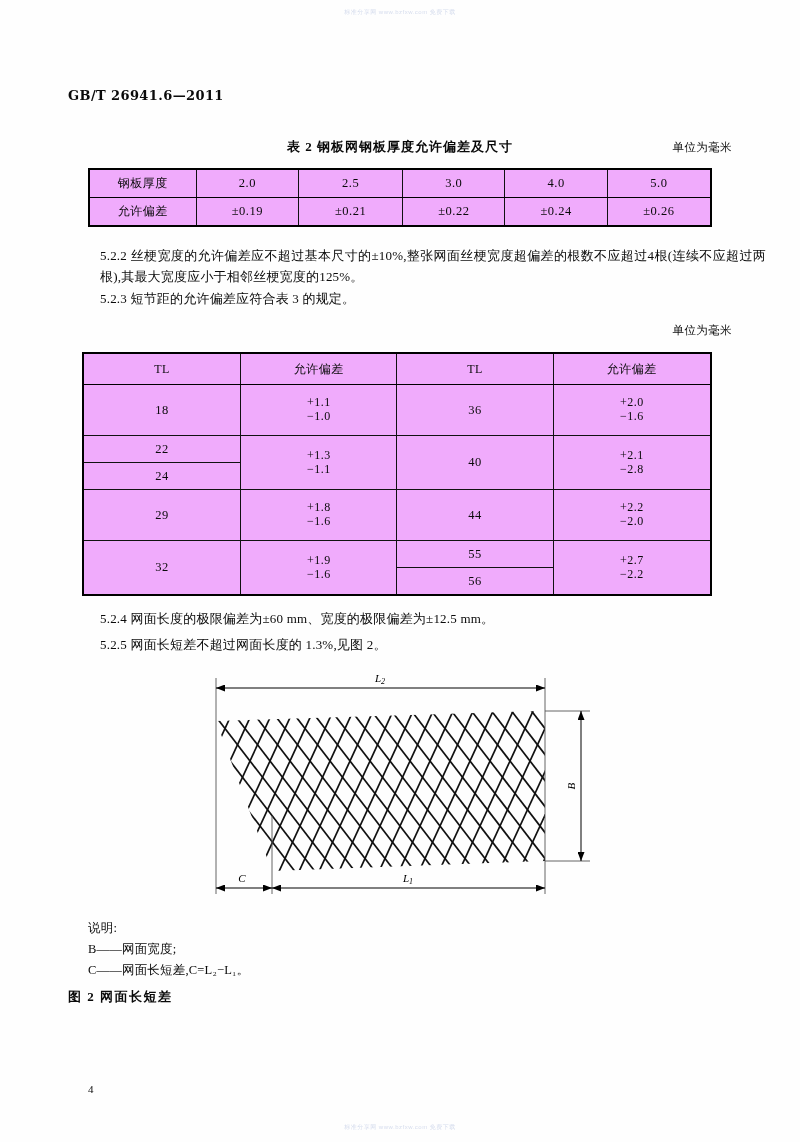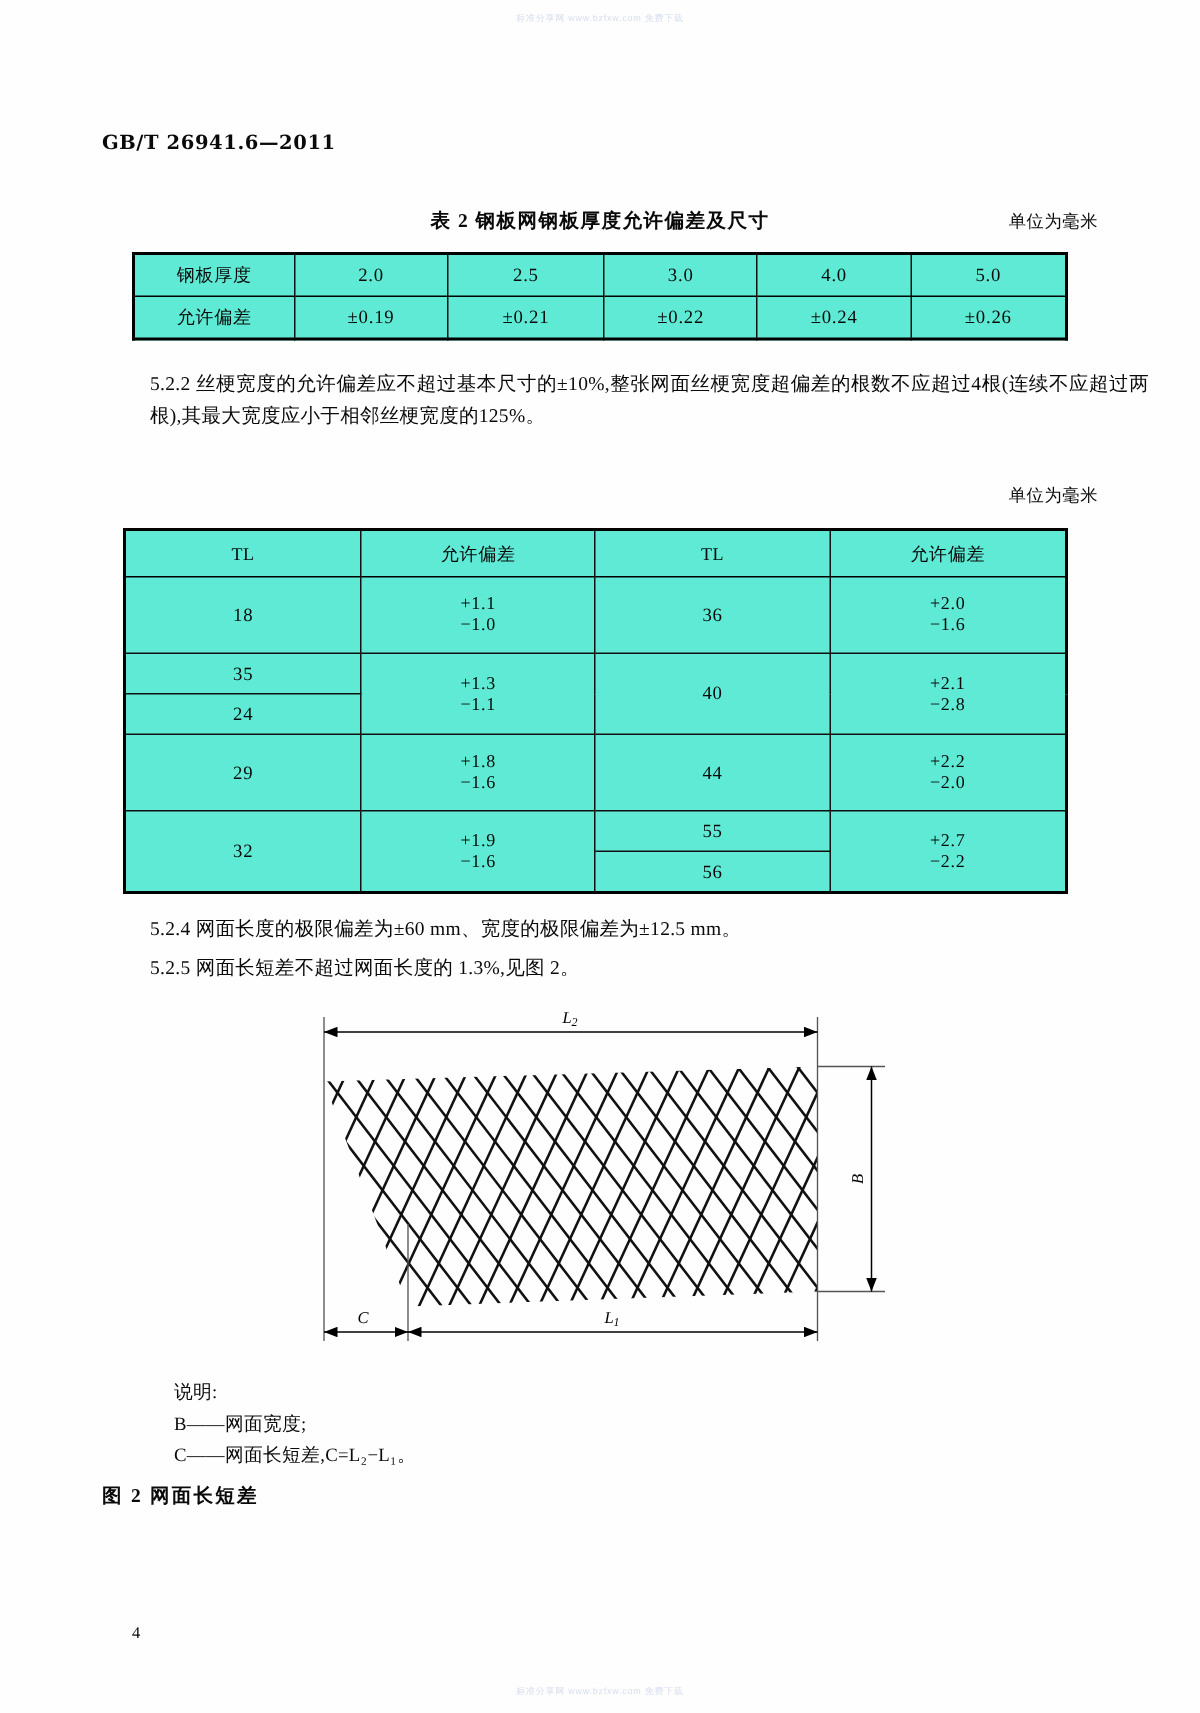--- a/index.html
+++ b/index.html
@@ -65,21 +65,21 @@
     font-size: 11.5px;
     font-weight: normal;
     letter-spacing: .4px;
   }
 
   
   table.doc-tbl {
     position: absolute;
     border-collapse: collapse;
     font-size: 12px;
-    background: #5eead4;
+    background: #f0abfc;
     padding-left: 36px;
   }
   table.doc-tbl td,
   table.doc-tbl th {
     border: 1px solid #111;
     text-align: center;
     vertical-align: middle;
     font-weight: normal;
     padding: 0;
     letter-spacing: .5px;
@@ -130,21 +130,21 @@
     left: 68px;
     top: 988px;
     width: 664px;
     text-align: left;
     font-size: 13px;
     font-weight: bold;
     letter-spacing: 1.5px;
   }
   .legend {
     position: absolute;
-    left: 116px;
+    left: 88px;
     font-size: 12.5px;
     line-height: 21px;
     letter-spacing: .2px;
   }
 
   
   .page-no {
     position: absolute;
     left: 88px;
     top: 1083px;
@@ -180,20 +180,21 @@
       <td>±0.19</td>
       <td>±0.21</td>
       <td>±0.22</td>
       <td>±0.24</td>
       <td>±0.26</td>
     </tr>
   </tbody>
     </table>
 
   <div class="para" style="top:245px">5.2.2    丝梗宽度的允许偏差应不超过基本尺寸的±10%,整张网面丝梗宽度超偏差的根数不应超过4根(连续不应超过两根),其最大宽度应小于相邻丝梗宽度的125%。</div>
+  <div class="para" style="top:288px">5.2.3    短节距的允许偏差应符合表 3 的规定。</div>
 
   <div class="unit-note" style="top:323px">单位为毫米</div>
 
   <table class="doc-tbl t3 thick">
     <tbody>
         <tr class="head">
       <td style="width:158px">TL</td>
       <td style="width:157px">允许偏差</td>
       <td class="sep-strong" style="width:157px">TL</td>
       <td style="width:158px">允许偏差</td>
@@ -210,21 +211,21 @@
       <td class="sep-strong">36</td>
       <td class="tol">
         <span class="tol-stack">
           <span>+2.0</span>
           <span>−1.6</span>
         </span>
       </td>
     </tr>
 
     <tr>
-      <td style="height:26px">35</td>
+      <td style="height:26px">22</td>
       <td class="tol" rowspan="2">
         <span class="tol-stack">
           <span>+1.3</span>
           <span>−1.1</span>
         </span>
       </td>
       <td class="sep-strong" rowspan="2">40</td>
       <td class="tol" rowspan="2">
         <span class="tol-stack">
           <span>+2.1</span>

